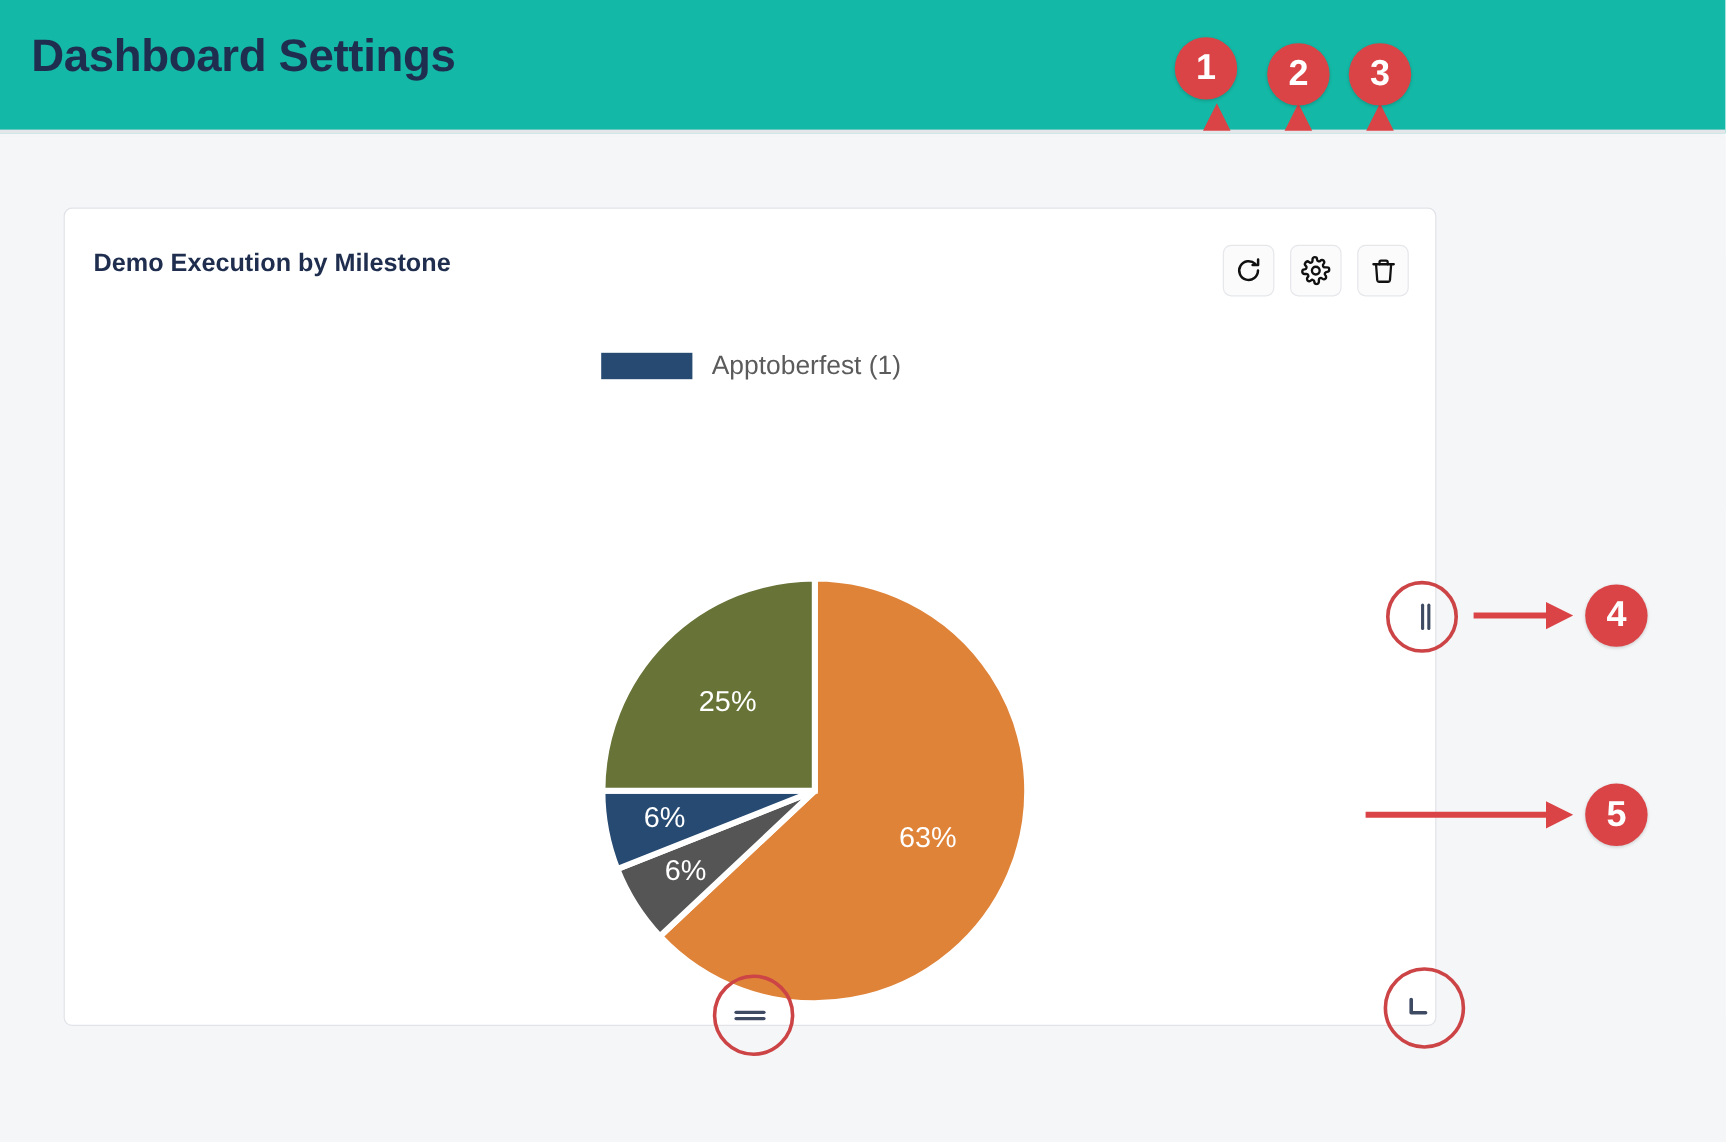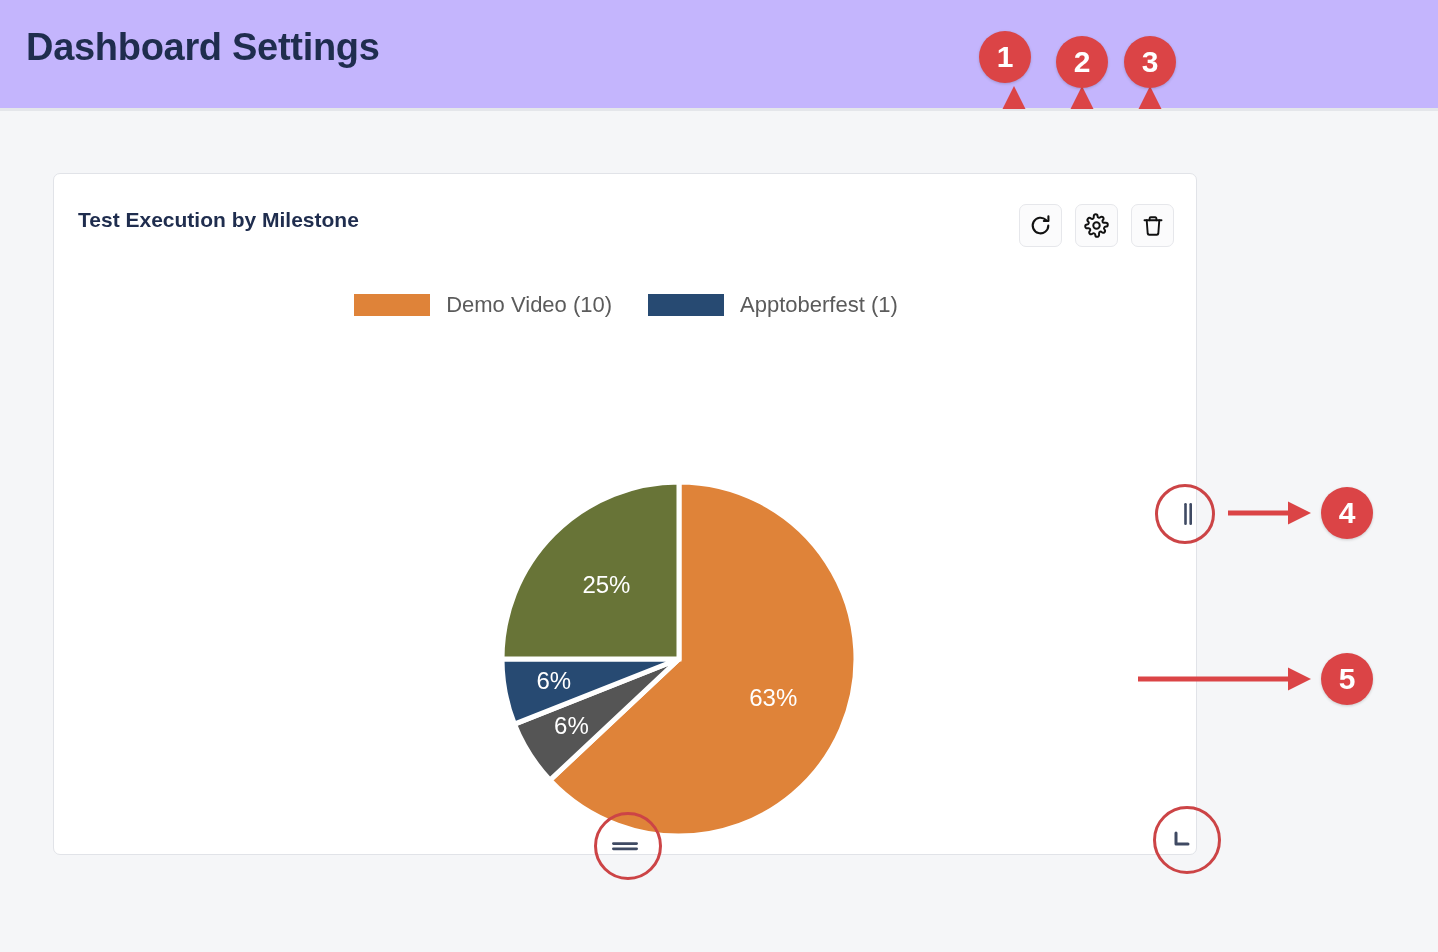--- a/index.html
+++ b/index.html
@@ -15,21 +15,21 @@
     background: #f5f6f8;
     position: relative;
   }
 
   
   #app-header {
     position: absolute;
     left: 0; top: 0;
     width: 1438px;
     height: 111px;
-    background: #c4b5fd;
+    background: #14b8a6;
     border-bottom: 3px solid #e4e6ea;
   }
 
   #page-title {
     position: absolute;
     left: 26px;
     top: 26px;
     font-size: 38px;
     font-weight: bold;
     color: #1f2d4e;
@@ -200,21 +200,21 @@
 <body>
 
 <div id="app-header">
   <div id="page-title">Dashboard Settings</div>
 </div>
 
 <div id="dashboard-body">
 
   <div id="widget-card">
 
-    <div id="widget-title">Test Execution by Milestone</div>
+    <div id="widget-title">Demo Execution by Milestone</div>
 
     <div id="widget-toolbar">
 
       <div class="tool-btn">
         <span>
           <svg width="25" height="25" viewBox="0 0 24 24" fill="none" stroke="#111111" stroke-width="2" stroke-linecap="round" stroke-linejoin="round">
             <path d="M19.5 12a7.5 7.5 0 1 1-2.2-5.3"></path>
             <polyline points="19.6,3.2 19.6,7.6 15.2,7.6"></polyline>
           </svg>
         </span>
@@ -236,24 +236,20 @@
             <path d="M8.6 6.2V4.4a1.2 1.2 0 0 1 1.2-1.2h4.4a1.2 1.2 0 0 1 1.2 1.2v1.8"></path>
             <path d="M5.7 6.2l1 13.3a1.5 1.5 0 0 0 1.5 1.3h7.6a1.5 1.5 0 0 0 1.5-1.3l1-13.3"></path>
           </svg>
         </span>
       </div>
 
     </div>
 
     <div id="chart-legend">
       <div class="legend-row">
-        <div class="legend-item">
-          <span class="legend-swatch" style="background: rgb(223, 131, 57);"></span>
-          <span class="legend-label">Demo Video (10)</span>
-        </div>
         <div class="legend-item">
           <span class="legend-swatch" style="background: rgb(39, 74, 114);"></span>
           <span class="legend-label">Apptoberfest (1)</span>
         </div>
       </div>
     </div>
 
     <div id="pie-chart-wrap">
       <svg id="pie-svg" width="356" height="360" viewBox="0 0 356 360">
         <g id="pie-slices">

